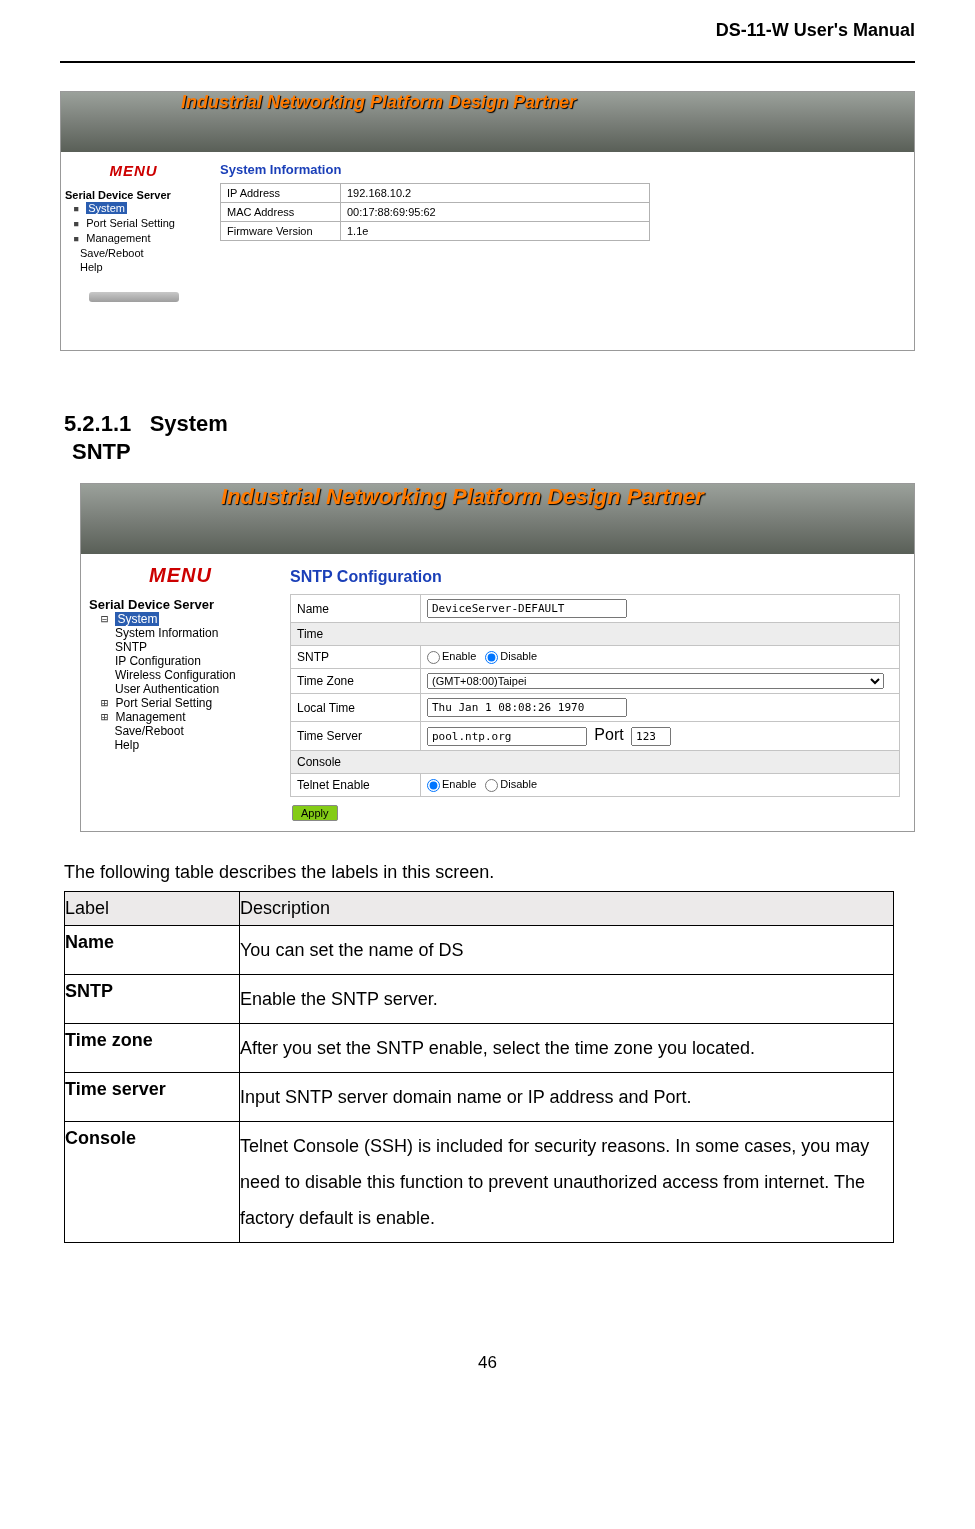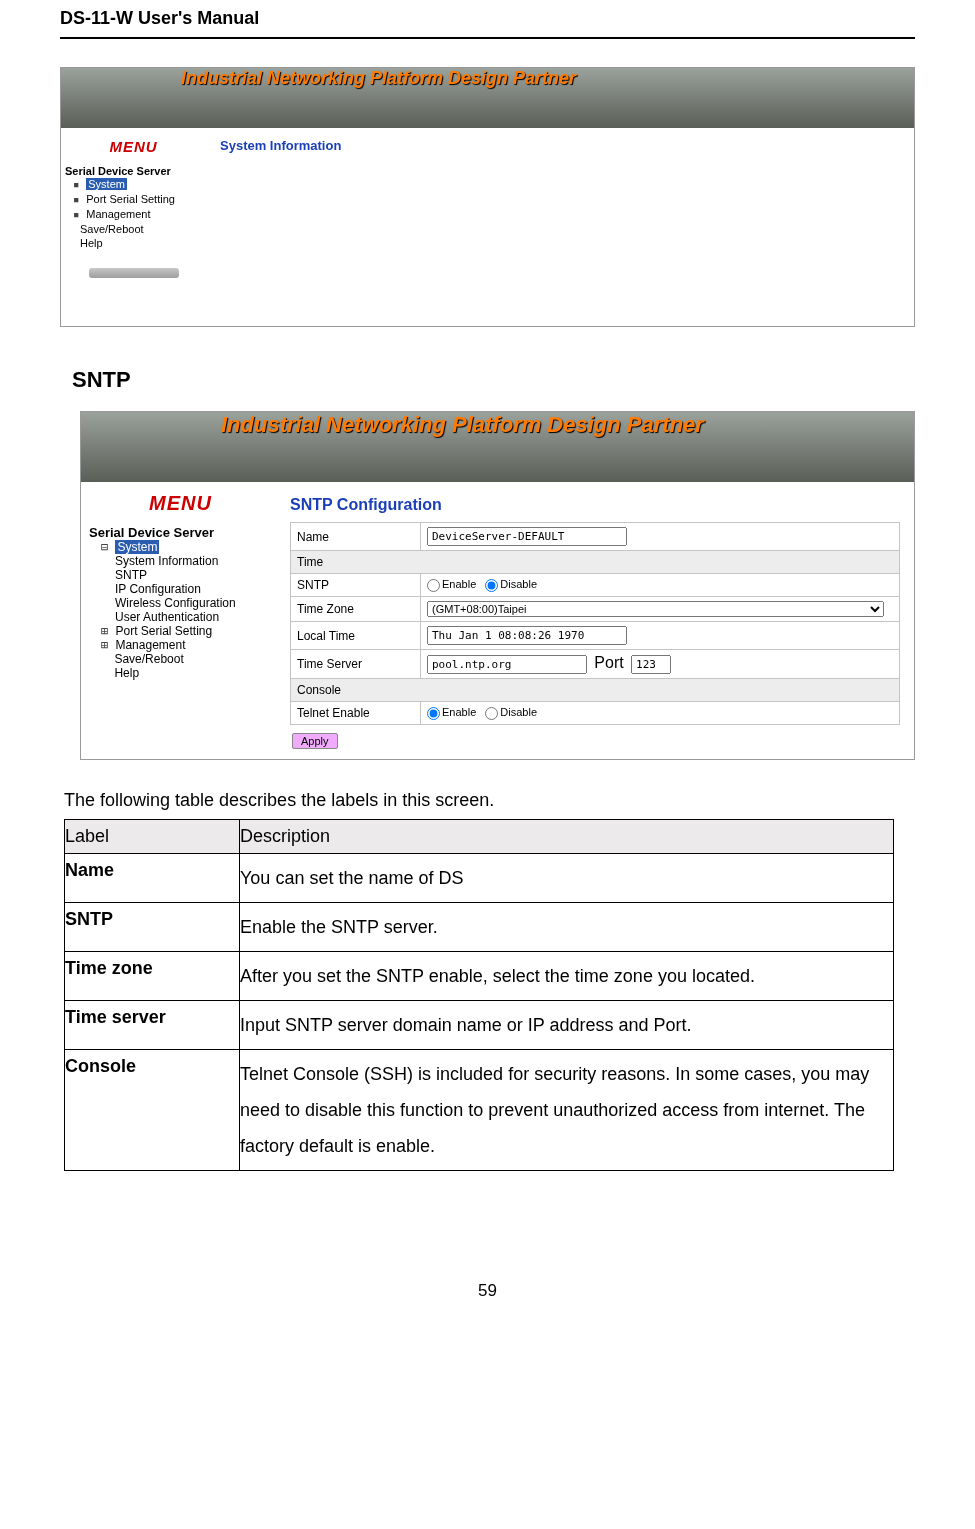--- a/index.html
+++ b/index.html
@@ -6,24 +6,24 @@
   body {
     background: #ffffff;
     width: 975px;
     font-family: Arial, Helvetica, sans-serif;
     color: #000;
   }
   .page {
     padding: 0 60px 40px 60px;
   }
   .header-right {
-    text-align: left;
+    text-align: right;
     font-weight: bold;
     font-size: 18px;
-    padding: 8px 0;
+    padding: 20px 0;
   }
   .hr-line {
     border: none;
     border-top: 2px solid #000;
     margin-bottom: 28px;
   }
   
   .shot {
     border: 1px solid #999;
     background: #ffffff;
@@ -146,21 +146,21 @@
   .form-table select {
     font-size: 11px;
     width: 98%;
   }
   .apply-row {
     padding: 6px 0 0 2px;
   }
   .apply-btn {
     font-size: 11px;
     padding: 1px 8px;
-    background: #f0abfc;
+    background: #84cc16;
     border: 1px solid #888;
     border-radius: 2px;
   }
   .radio-wrap { font-size: 11px; }
   .radio-wrap input { vertical-align: middle; margin: 0 2px 0 6px; }
   .radio-wrap input:first-child { margin-left: 0; }
 
   .section-h {
     font-size: 22px;
     font-weight: bold;
@@ -225,24 +225,43 @@
         <div class="menu-heading">Serial Device Server</div>
         <div class="menu-item"><span class="tree-marker">▪ </span><span class="menu-sel">System</span></div>
         <div class="menu-item"><span class="tree-marker">▪ </span><span>Port Serial Setting</span></div>
         <div class="menu-item"><span class="tree-marker">▪ </span><span>Management</span></div>
         <div class="menu-item"><span style="visibility:hidden">▪ </span><span>Save/Reboot</span></div>
         <div class="menu-item"><span style="visibility:hidden">▪ </span><span>Help</span></div>
         <div class="menu-bottom-bar"></div>
       </div>
       <div class="content-col">
         <div class="sec-title-blue">System Information</div>
+        <table class="info-table">
+          <tbody>
+              <tr>
+                <td>IP Address</td>
+                <td>192.168.10.2</td>
+              </tr>
+          <tr>
+                <td>MAC Address</td>
+                <td>00:17:88:69:95:62</td>
+              </tr>
+          <tr>
+                <td>Firmware Version</td>
+                <td>1.1e</td>
+              </tr>
+        </tbody>
+          </table>
       </div>
     </div>
   </div>
 
+  <div class="section-h">
+    <span>5.2.1.1</span>&nbsp;&nbsp;&nbsp;<span>System</span>
+  </div>
   <div class="section-hsub">SNTP</div>
 
   <div class="shot shot2-wrap" style="height:auto;">
     <div class="banner banner2">
       <span class="banner-title banner-title2">Industrial  Networking Platform Design Partner</span>
     </div>
     <div class="shot-body">
       <div class="menu-col menu-col2">
         <span class="menu-img menu-img2">MENU</span>
         <div class="menu-heading menu-heading2">Serial Device Server</div>
@@ -335,15 +354,15 @@
           <td>Time server</td>
           <td class="desc-cell">Input SNTP server domain name or IP address and Port.</td>
         </tr>
       <tr>
           <td>Console</td>
           <td class="desc-cell">Telnet Console (SSH) is included for security reasons.    In some cases, you may need to disable this function to prevent unauthorized access from internet.    The factory default is enable.</td>
         </tr>
     </tbody>
   </table>
 
-  <div class="page-num">59</div>
+  <div class="page-num">46</div>
 
 </div>
 
 </body></html>

